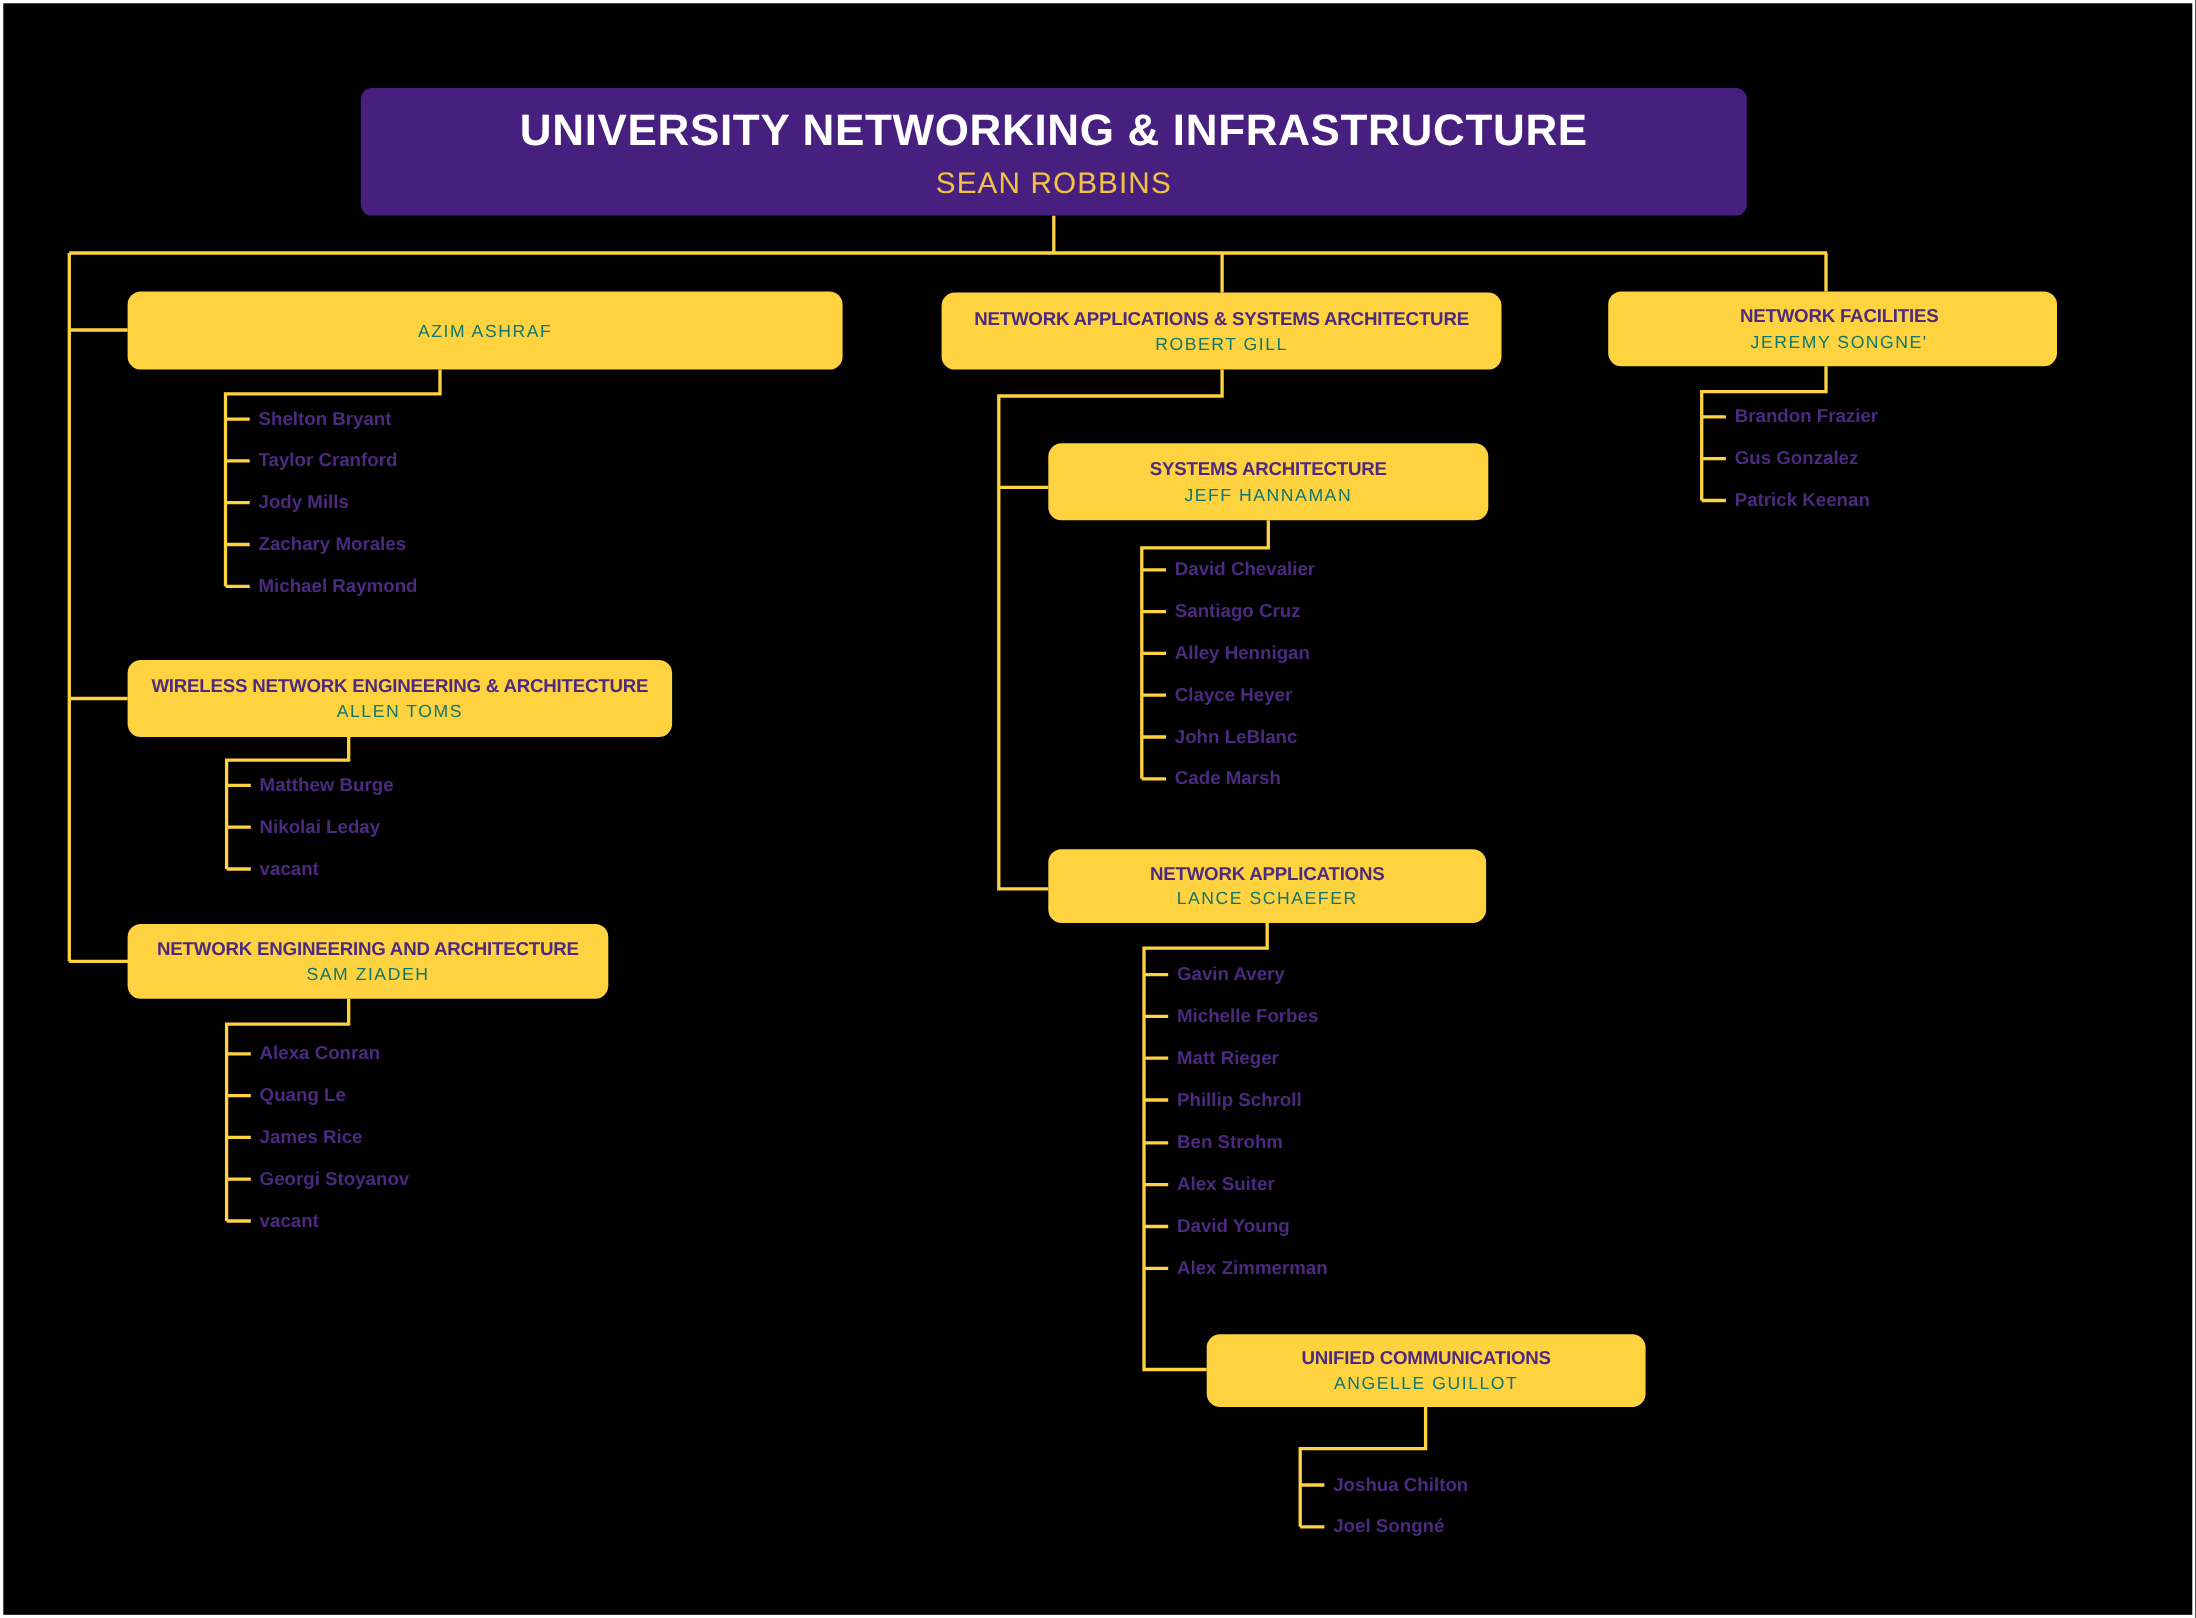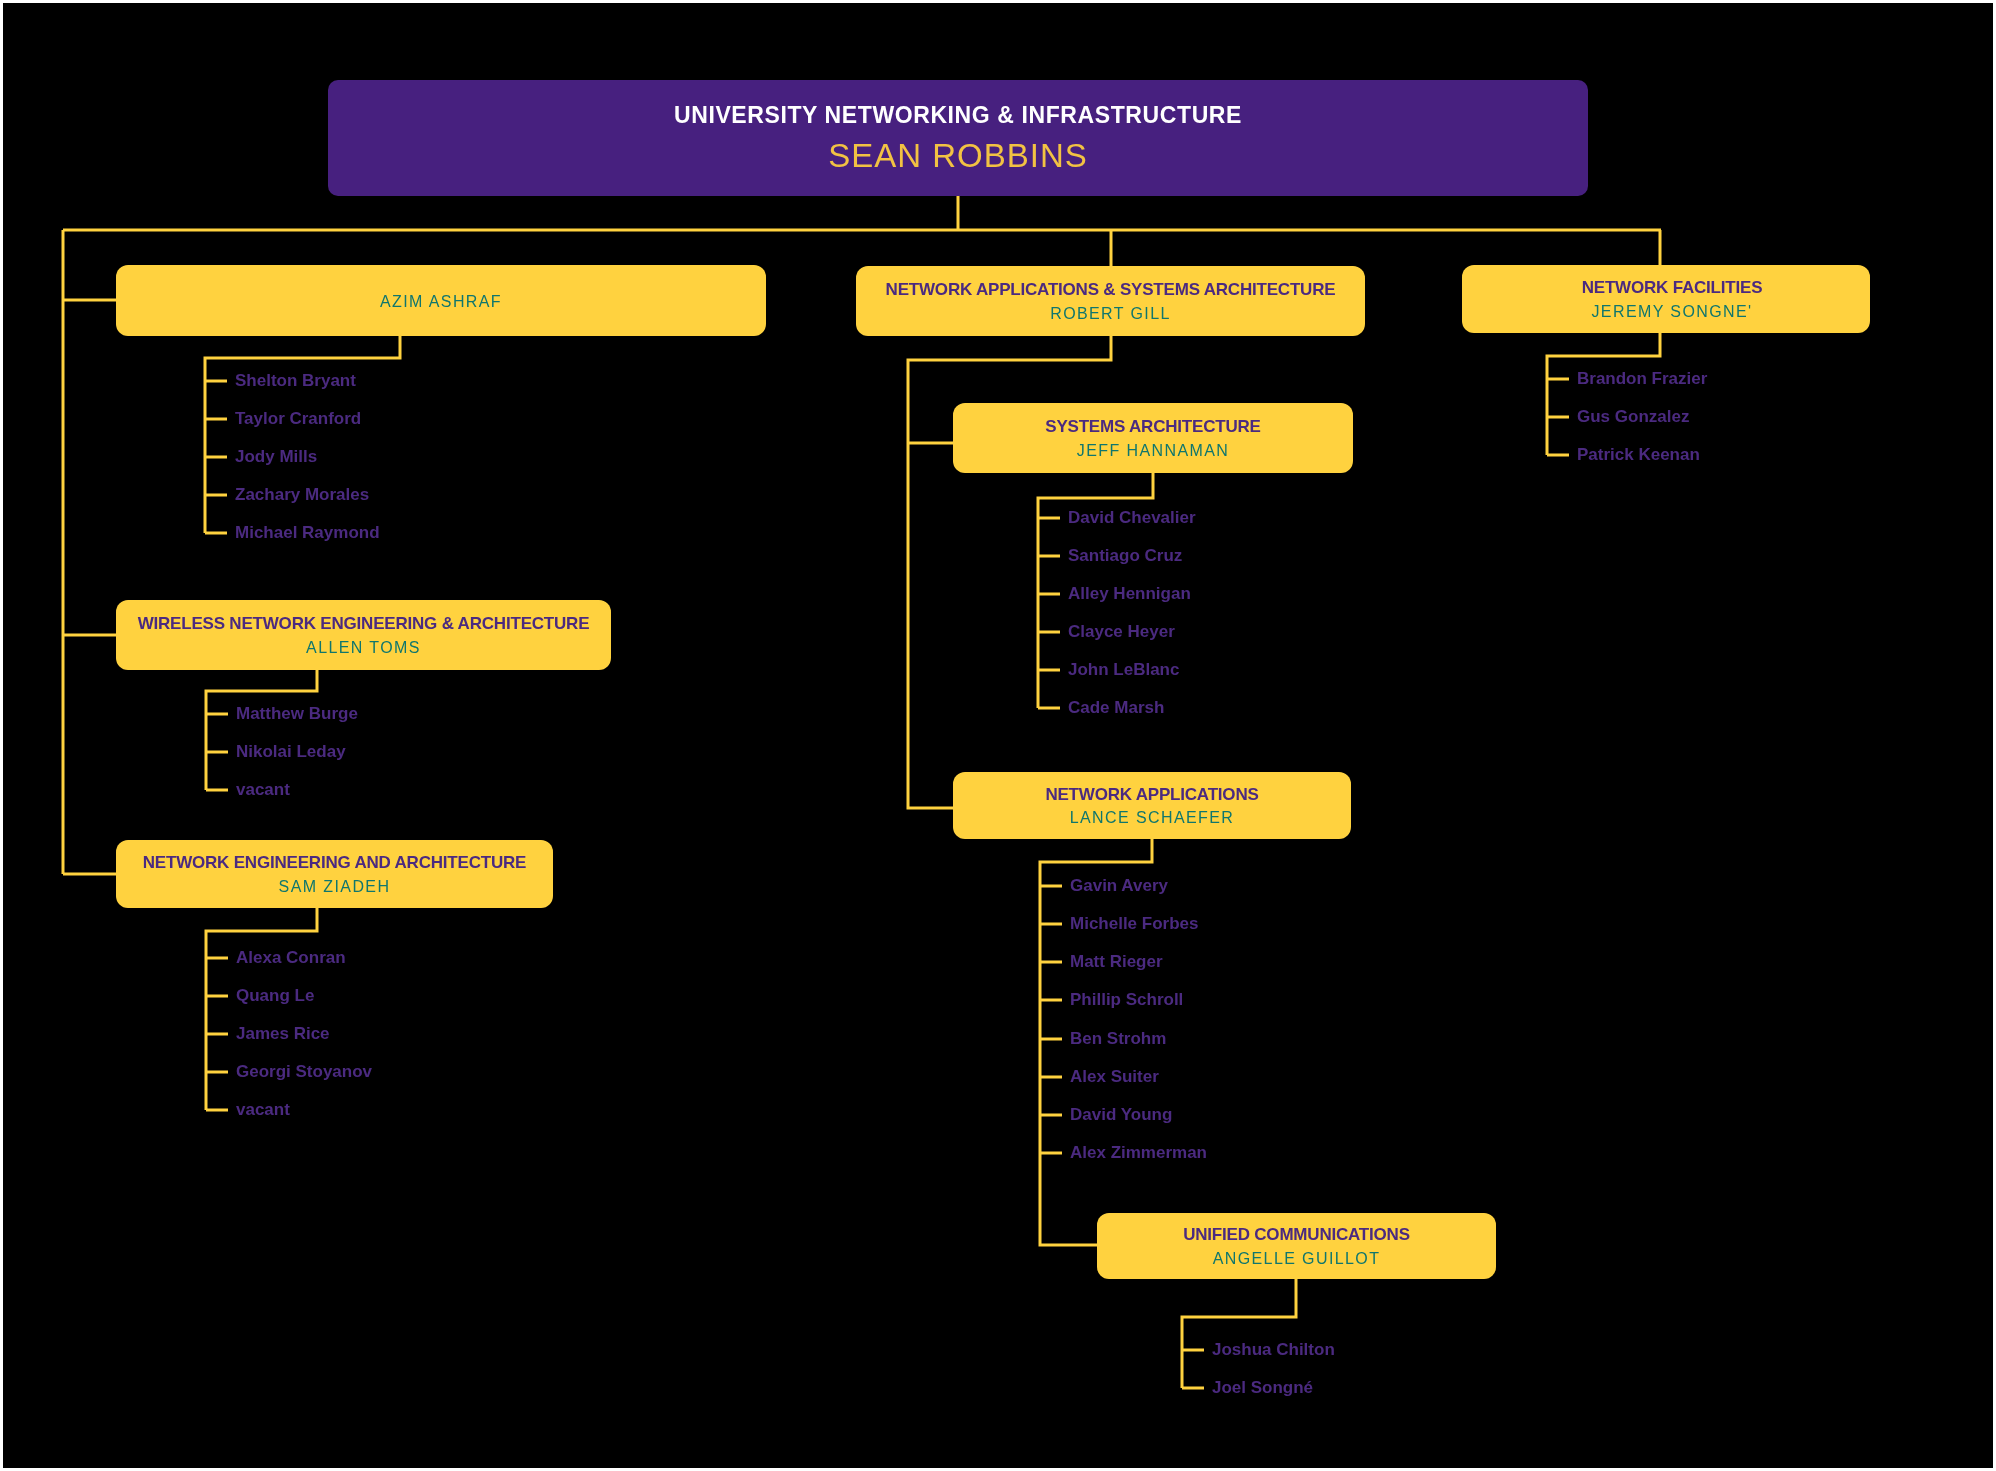--- a/index.html
+++ b/index.html
@@ -23,22 +23,22 @@
   }
   .box .t{
     font-weight:bold;color:#4B2A80;font-size:17px;
     letter-spacing:-0.2px;white-space:nowrap;line-height:1.25;
   }
   .box .l{
     color:#0f766e;font-size:16px;letter-spacing:1.4px;
     white-space:nowrap;margin-top:3px;line-height:1.2;
   }
   .root{background:#47207F;border-radius:10px;}
-  .root .t{color:#FFFFFF;font-size:23px;letter-spacing:0.6px;}
-  .root .l{color:#F2C243;font-size:33px;letter-spacing:1px;margin-top:6px;}
+  .root .t{color:#FFFFFF;font-size:40px;letter-spacing:0.6px;}
+  .root .l{color:#F2C243;font-size:27px;letter-spacing:1px;margin-top:6px;}
   .member{
     position:absolute;height:30px;line-height:30px;
     font-weight:bold;font-size:17px;color:#4B2A80;white-space:nowrap;
   }
 </style>
 </head>
 <body>
 
 <div class="canvas">
 

